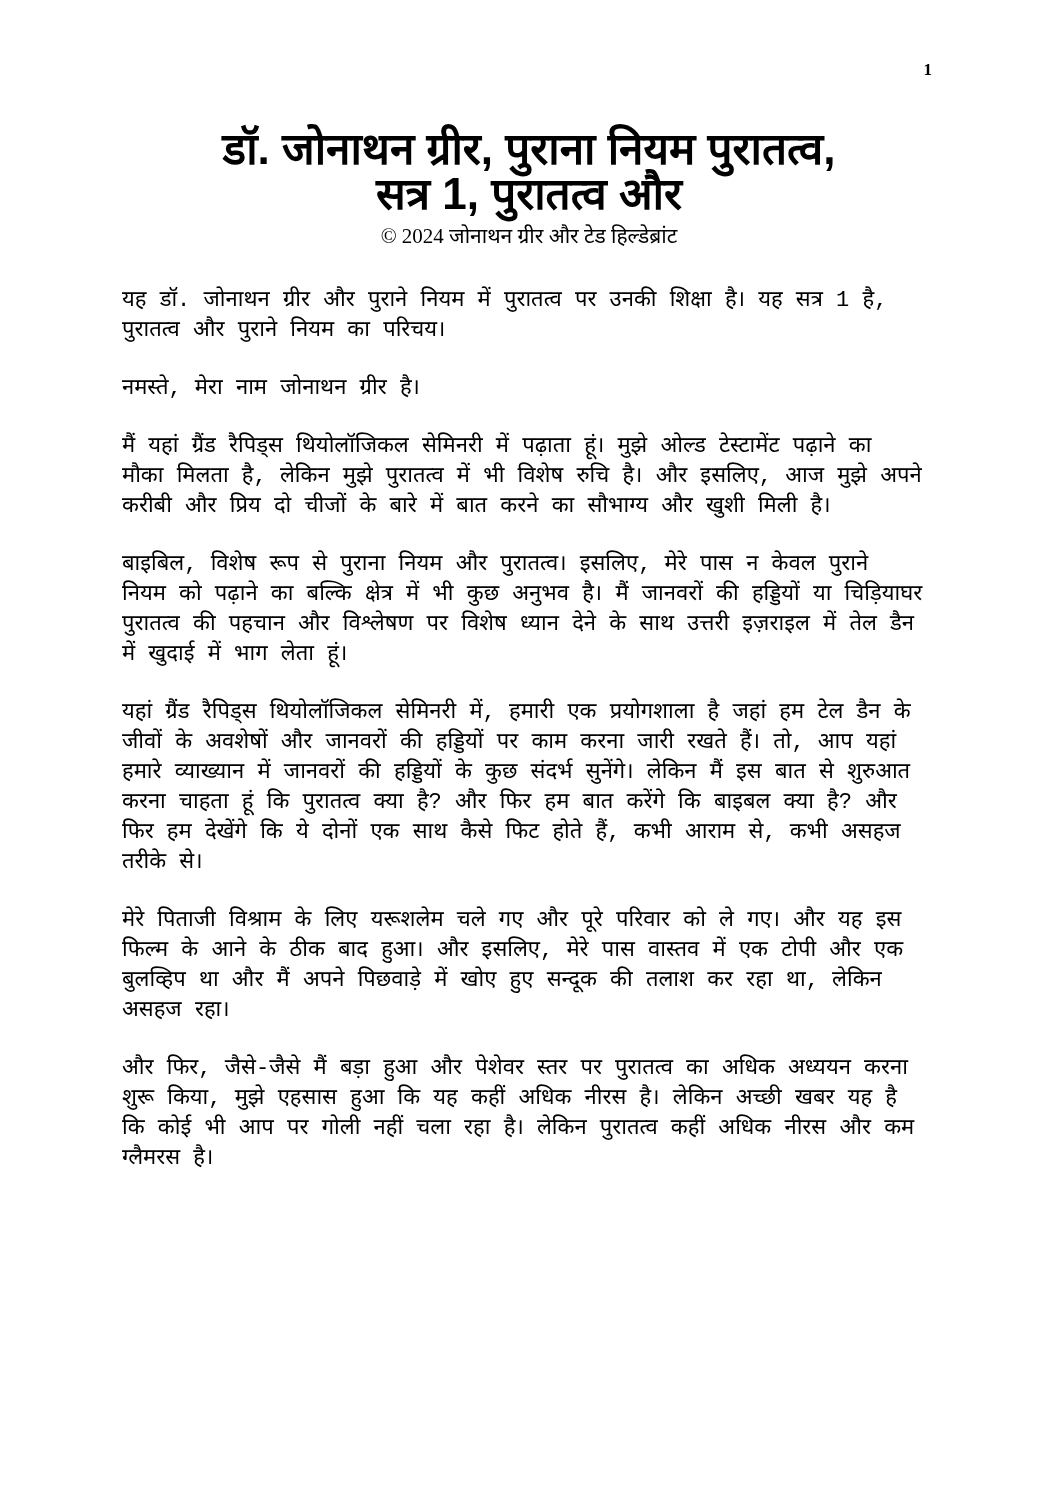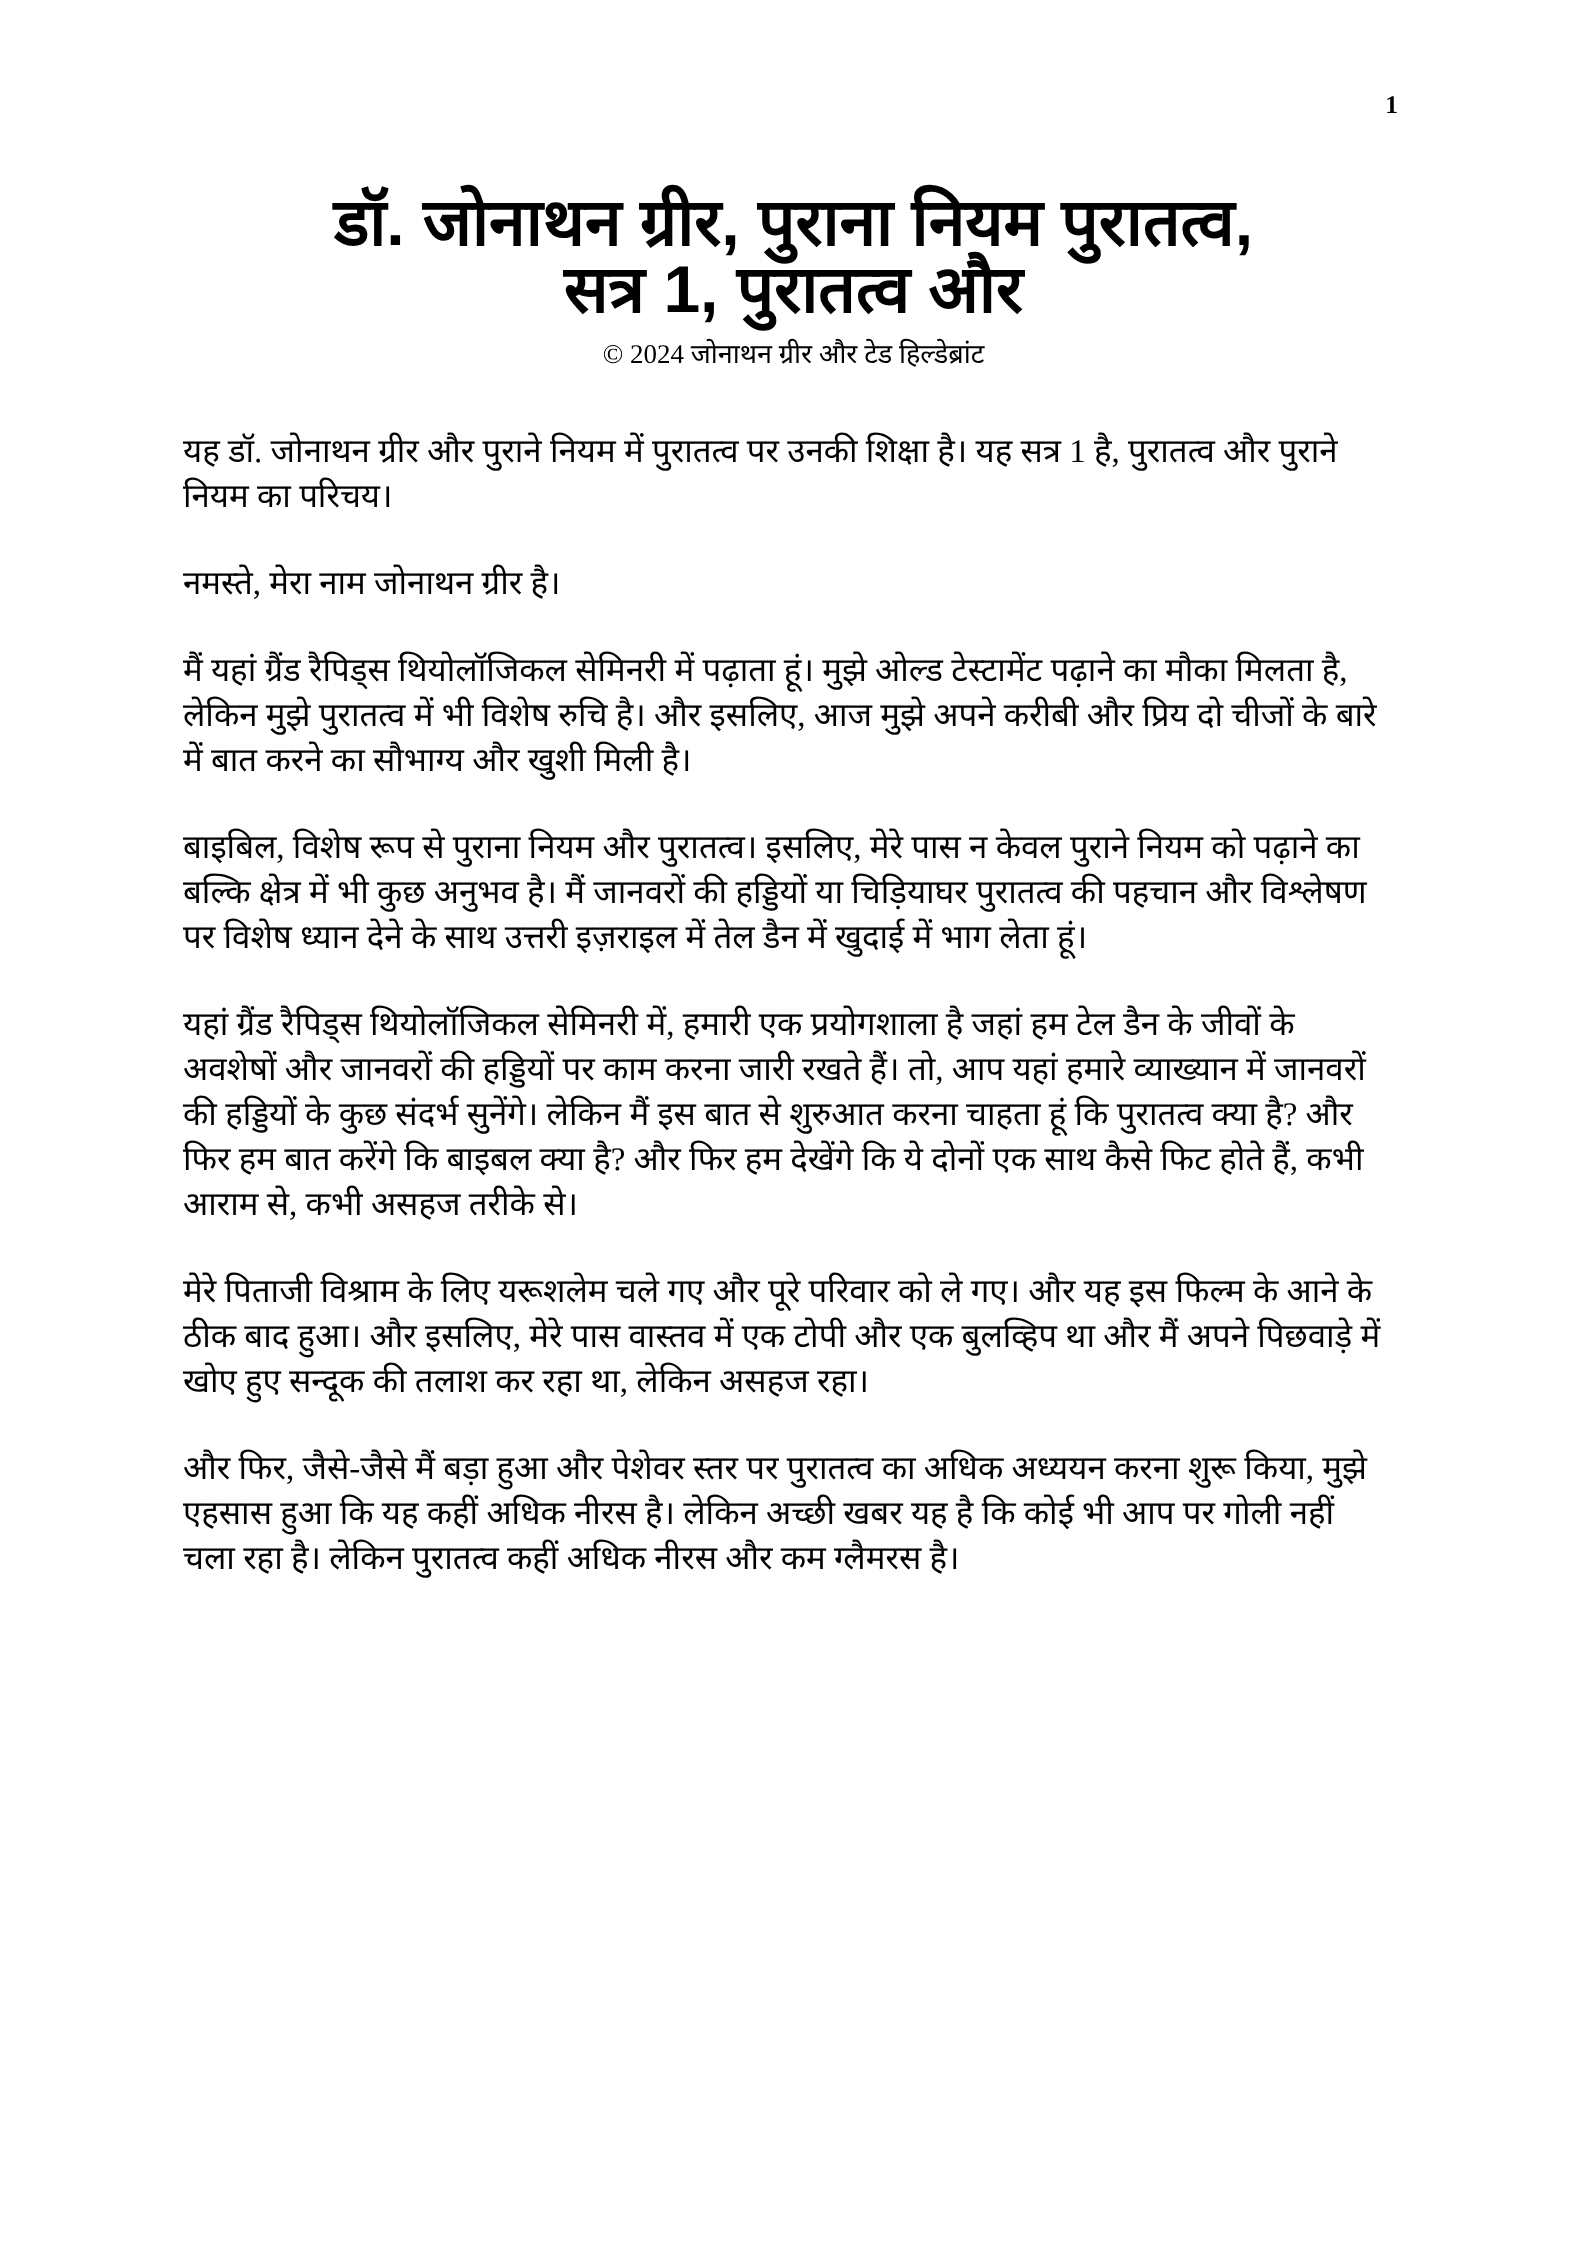--- a/index.html
+++ b/index.html
@@ -29,33 +29,34 @@
     text-align: center;
     font-family: "Liberation Sans", "DejaVu Sans", sans-serif;
     font-weight: bold;
     font-size: 44px;
     line-height: 45px;
     color: #000000;
   }
   .copyright {
     margin: 6px 110px 0 110px;
     text-align: center;
-    font-size: 18px;
+    font-size: 21px;
     line-height: 28px;
     color: #000000;
   }
   .body-text {
     margin: 36px 118px 0 122px;
     width: 818px;
     font-size: 22px;
     line-height: 30px;
     text-align: left;
   }
   .body-text p {
     margin: 0 16px 28px 0;
+    font-family: Liberation Mono, monospace;
   }
 </style>
 </head>
 <body>
 
 <div class="page">
 
   <div class="page-number">1</div>
 
   <div class="title-block">

